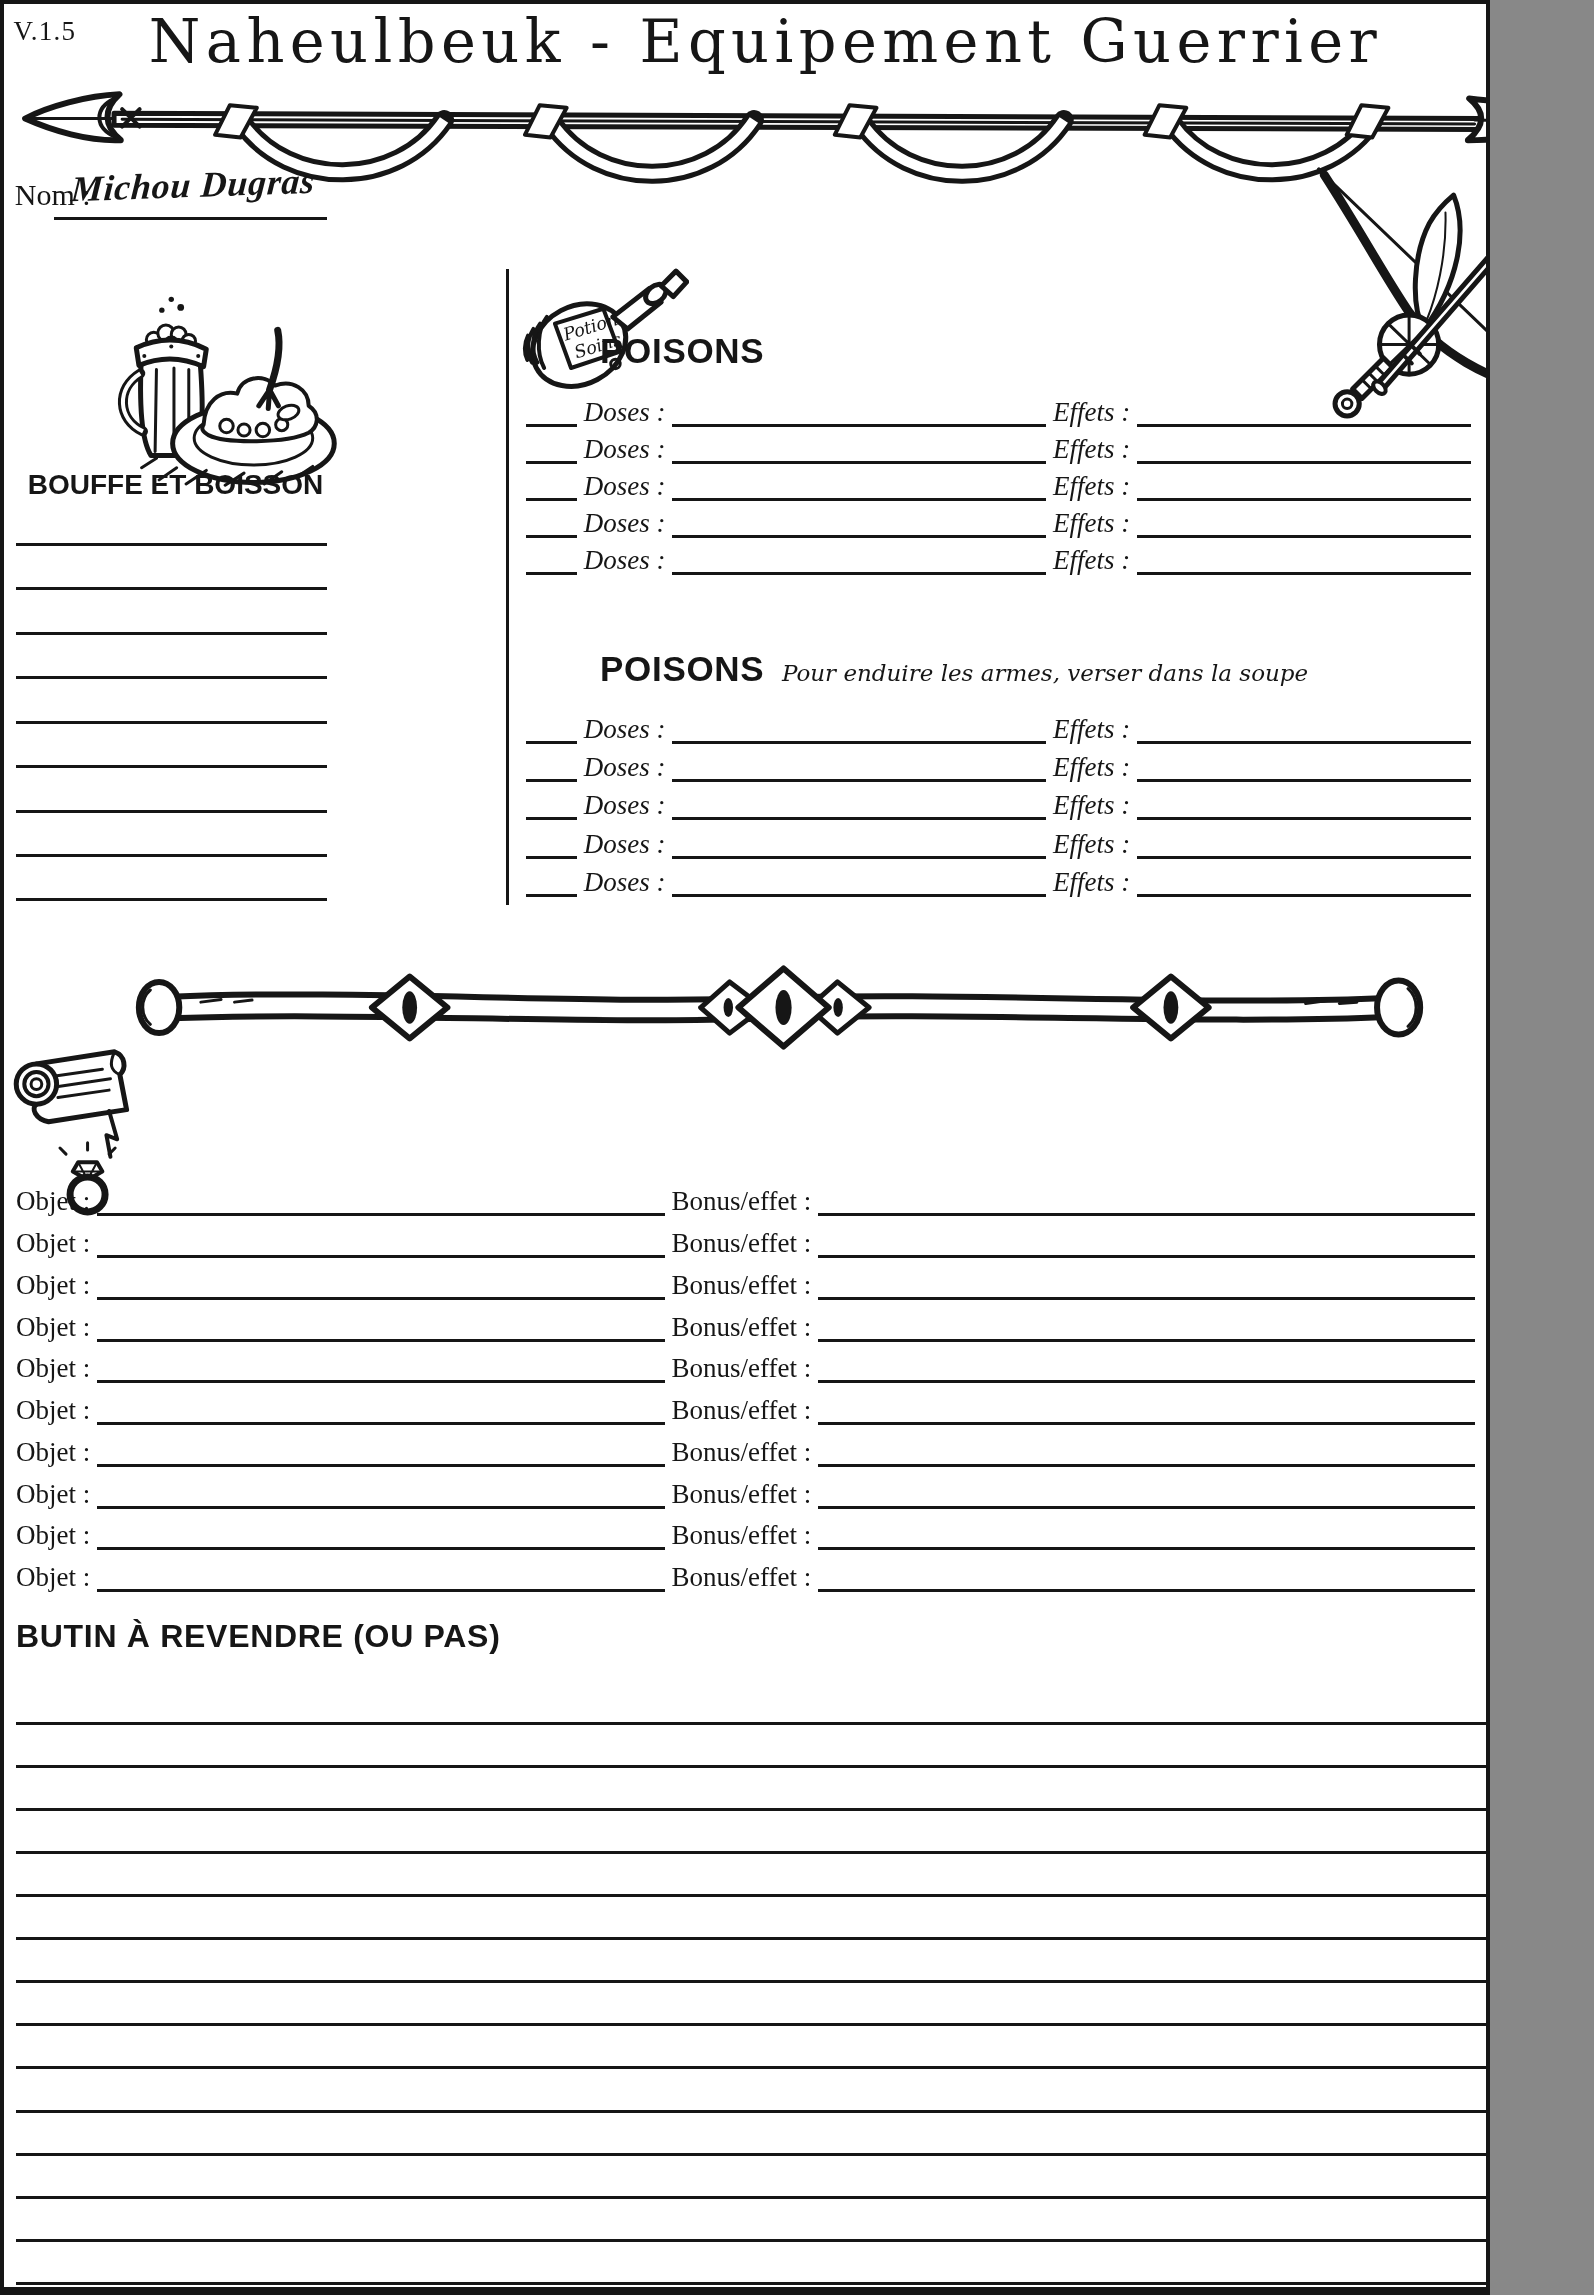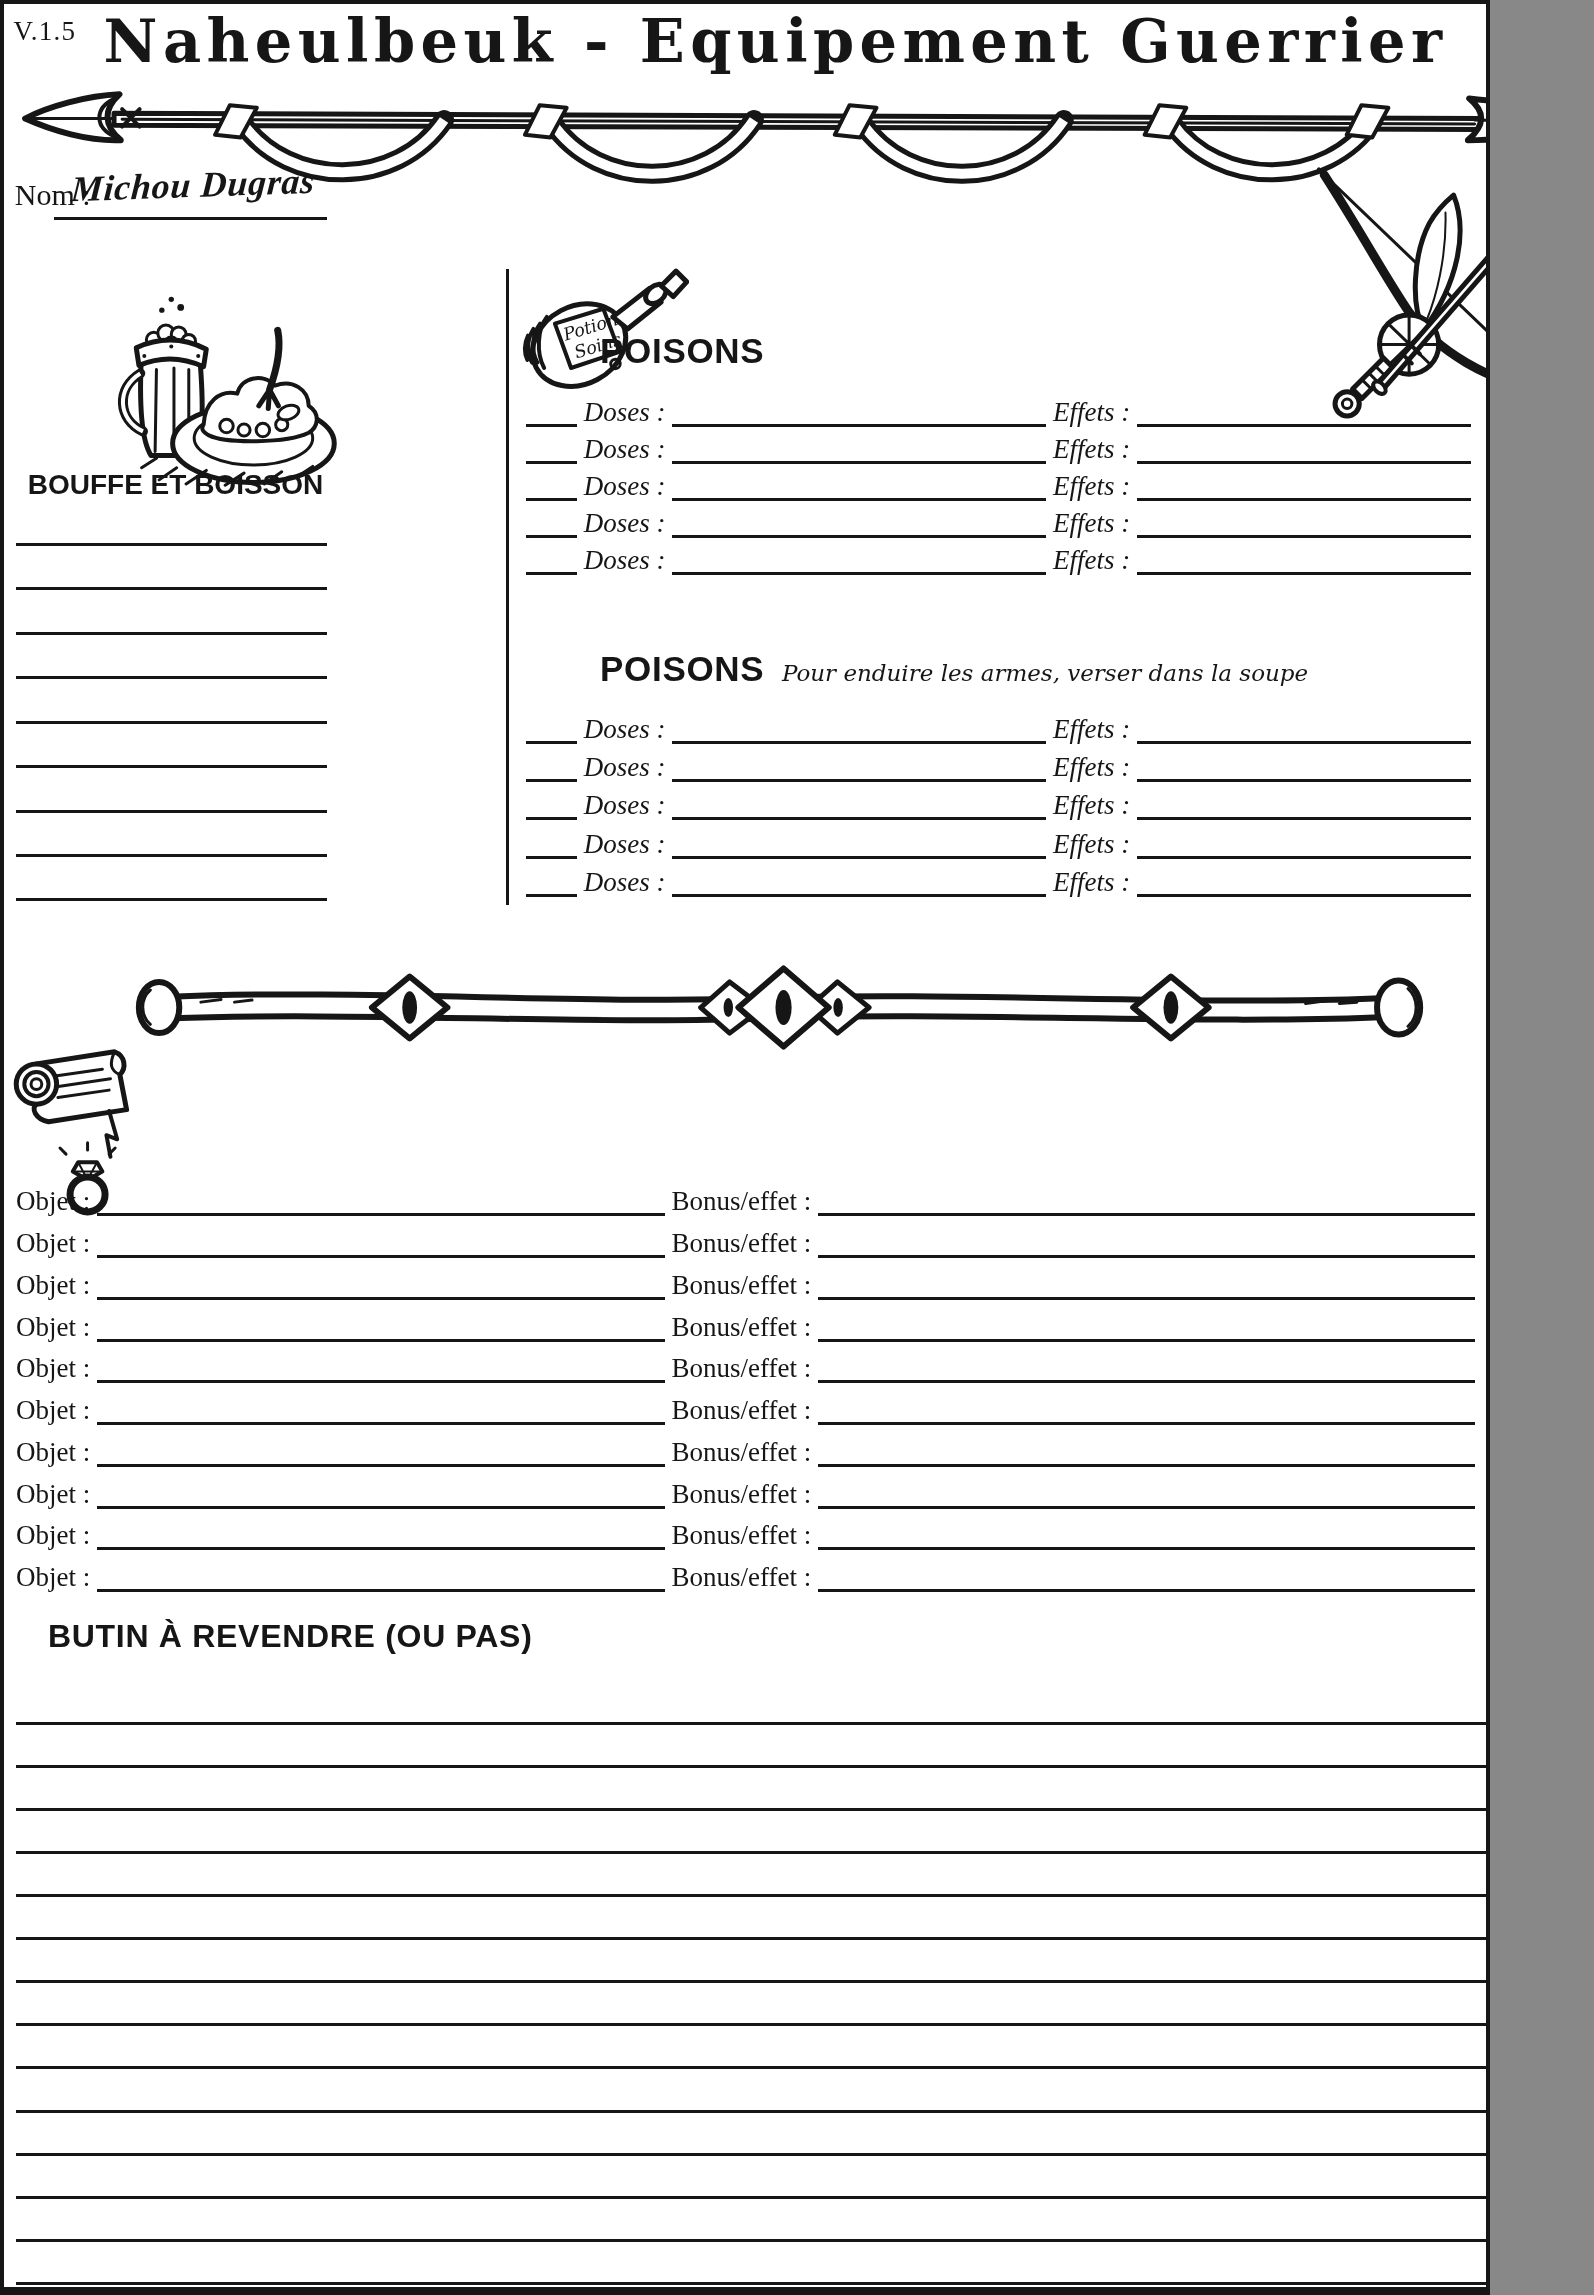--- a/index.html
+++ b/index.html
@@ -12,42 +12,42 @@
     border-width:4px 4px 8px 4.7px;
     overflow:hidden;
     font-family:"Liberation Serif","DejaVu Serif",serif;
   }
   .abs { position:absolute; }
   .display { font-family:"Liberation Sans","DejaVu Sans",sans-serif; font-weight:900; letter-spacing:0.7px; }
   .ital { font-family:"DejaVu Serif","Liberation Serif",serif; font-style:italic; }
 
   .version { left:9.4px; top:12px; font-size:27px; letter-spacing:1.3px; }
   .main-title {
-    left:88px; top:2.7px; width:1367px; text-align:center;
+    left:78px; top:2.7px; width:1367px; text-align:center;
     font-family:"DejaVu Serif","Liberation Serif",serif;
-    font-weight:bold; font-size:59px; letter-spacing:5.4px; white-space:nowrap;
+    font-weight:normal; font-size:59px; letter-spacing:5.4px; white-space:nowrap;
   }
 
   .name-label { left:10.8px; top:174px; font-size:30px; }
   .name-line  { left:50px; top:213px; width:273px; height:3.4px; background:var(--ink); }
   .name-value {
     left:67px; top:160px; font-size:36px; font-weight:bold; font-style:italic;
     transform:rotate(-2deg) skewX(-6deg); letter-spacing:0.7px;
   }
 
   .rule { height:3.4px; background:var(--ink); }
   .vdivider { left:502px; top:265px; width:3.4px; height:636px; background:var(--ink); }
 
   .sec-title { font-size:35px; }
   .bouffe-title { left:20px; top:465px; width:303px; text-align:center; font-size:28px; letter-spacing:0; }
   .potions-title { left:596px; top:327px; }
   .header-flex { display:flex; align-items:baseline;text-align:right; }
   .poisons-header { left:596px; top:645px; }
   .objets-header { left:143px; top:1093px; }
-  .butin-header { left:12px; top:1614px;margin-left:32px; }
+  .butin-header { left:12px; top:1614px; }
   .subtitle { font-size:23px; margin-left:17.5px; white-space:nowrap; }
   .objets-header .sec-title { font-size:34px; }
   .butin-header .sec-title { font-size:32px; }
 
   .row { position:absolute; display:flex; align-items:flex-end; column-gap:6.7px; height:35px; }
   .row .lbl { font-size:27px; line-height:1; white-space:nowrap; padding-bottom:1.3px; }
   .fill { border-bottom:3.4px solid var(--ink); height:100%; }
   .stub { width:51px; flex:0 0 auto; }
   .potion-row, .poison-row { left:522px; right:15px;font-style:italic; }
   .fill.d { flex:1.12 1 0; }

